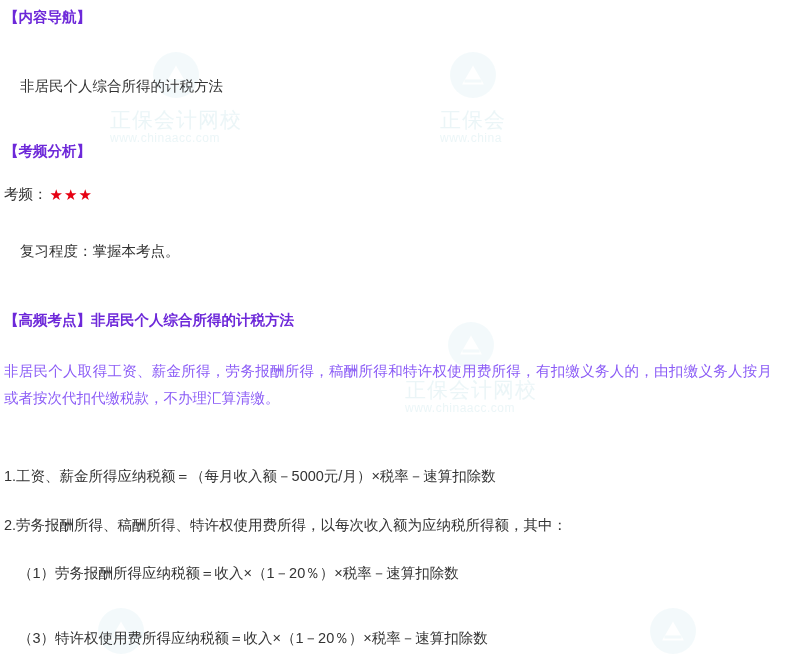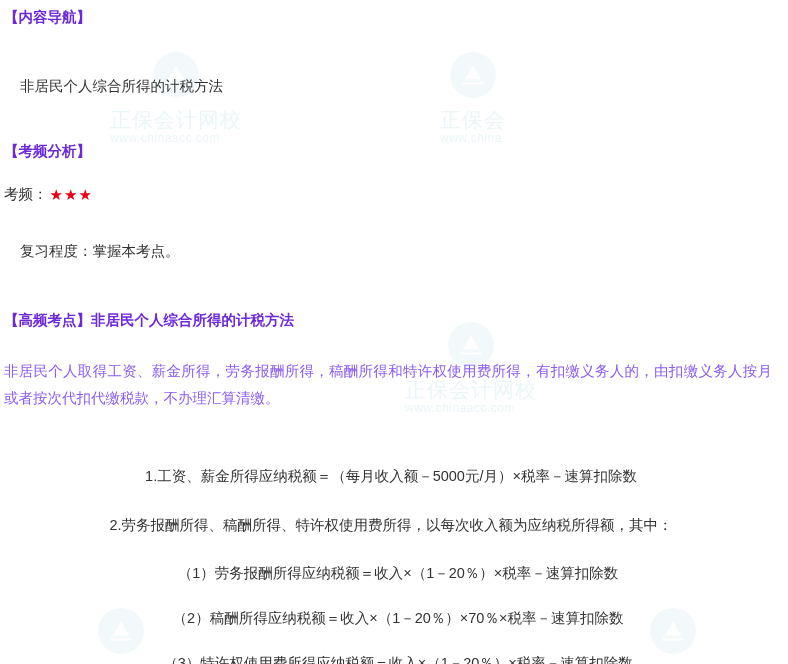--- a/index.html
+++ b/index.html
@@ -124,21 +124,20 @@
     color: #8b5cf6;
     text-align: justify;
     margin: 0;
     padding-right: 6px;
   }
   .item {
     font-size: 14.5px;
     line-height: 1.7;
     color: #333;
     margin: 0;
-    text-align: center;
   }
   .indent { padding-left: 14px; }
 </style>
 </head>
 <body>
 
 <div class="wm-layer">
   <div class="wm wm-a">
     <div class="logo"></div>
     <div class="wtxt">
@@ -205,18 +204,17 @@
   <div class="gap-28"></div>
   <div class="item">1.工资、薪金所得应纳税额＝（每月收入额－5000元/月）×税率－速算扣除数</div>
 
   <div class="gap-24"></div>
   <div class="item">2.劳务报酬所得、稿酬所得、特许权使用费所得，以每次收入额为应纳税所得额，其中：</div>
 
   <div class="gap-24"></div>
   <div class="item indent">（1）劳务报酬所得应纳税额＝收入×（1－20％）×税率－速算扣除数</div>
 
   <div class="gap-20"></div>
-  <div class="item indent">（2）稿酬所得应纳税额＝收入×（1－20％）×70％×税率－速算扣除数</div>
 
   <div class="gap-20"></div>
   <div class="item indent">（3）特许权使用费所得应纳税额＝收入×（1－20％）×税率－速算扣除数</div>
 
 </div>
 
 </body></html>

